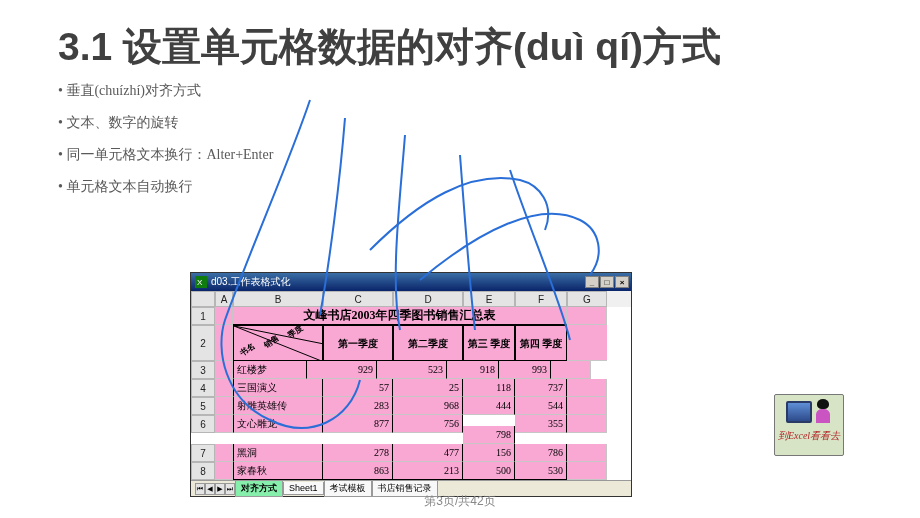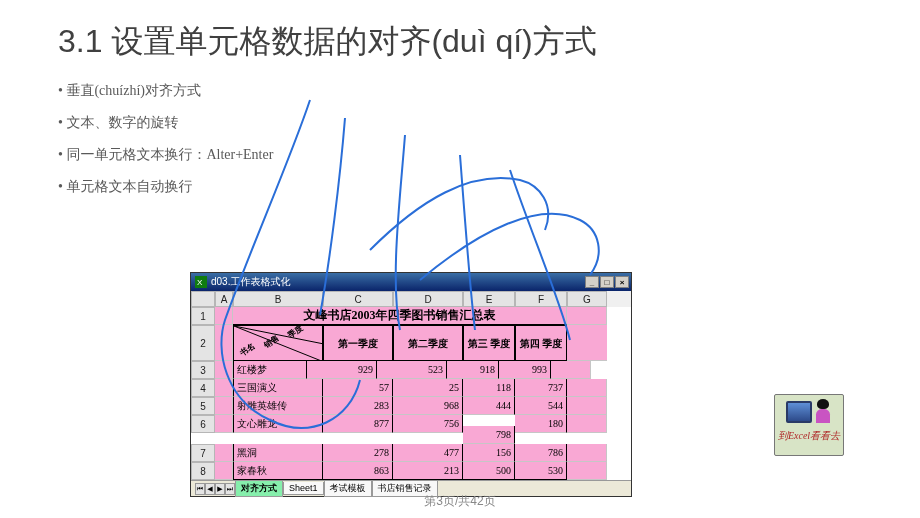--- a/index.html
+++ b/index.html
@@ -10,22 +10,22 @@
     background: #fff;
     font-family: "Microsoft YaHei", "SimSun", sans-serif;
     position: relative;
     overflow: hidden;
     color: #595959;
   }
   .slide-title {
     position: absolute;
     top: 20px;
     left: 58px;
-    font-size: 32px;
-    font-weight: 400;
+    font-size: 39px;
+    font-weight: 700;
     color: #404040;
   }
   .bullets {
     position: absolute;
     top: 82px;
     left: 58px;
   }
   .bullet {
     font-size: 14px;
     color: #595959;
@@ -326,21 +326,21 @@
           <div class="cell num" style="width: 52px; border-right: 1.5px solid rgb(0, 0, 0);">544</div>
           <div class="cell" style="width: 40px;"></div>
         </div>
         <div class="row">
           <div class="row-num">6</div>
           <div class="cell" style="width: 18px;"></div>
           <div class="cell" style="width: 90px; border-left: 1.5px solid rgb(0, 0, 0); border-right: 1.5px solid rgb(0, 0, 0);">文心雕龙</div>
           <div class="cell num" style="width: 70px; border-right: 1.5px solid rgb(0, 0, 0);">877</div>
           <div class="cell num" style="width: 70px; border-right: 1.5px solid rgb(0, 0, 0);">756</div>
           <div class="cell num" style="width: 52px; border-right: 1.5px solid rgb(0, 0, 0); margin-top: 11px;">798</div>
-          <div class="cell num" style="width: 52px; border-right: 1.5px solid rgb(0, 0, 0);">180</div>
+          <div class="cell num" style="width: 52px; border-right: 1.5px solid rgb(0, 0, 0);">355</div>
           <div class="cell" style="width: 40px;"></div>
         </div>
         <div class="row">
           <div class="row-num">7</div>
           <div class="cell" style="width: 18px;"></div>
           <div class="cell" style="width: 90px; border-left: 1.5px solid rgb(0, 0, 0); border-right: 1.5px solid rgb(0, 0, 0);">黑洞</div>
           <div class="cell num" style="width: 70px; border-right: 1.5px solid rgb(0, 0, 0);">278</div>
           <div class="cell num" style="width: 70px; border-right: 1.5px solid rgb(0, 0, 0);">477</div>
           <div class="cell num" style="width: 52px; border-right: 1.5px solid rgb(0, 0, 0);">156</div>
           <div class="cell num" style="width: 52px; border-right: 1.5px solid rgb(0, 0, 0);">786</div>

